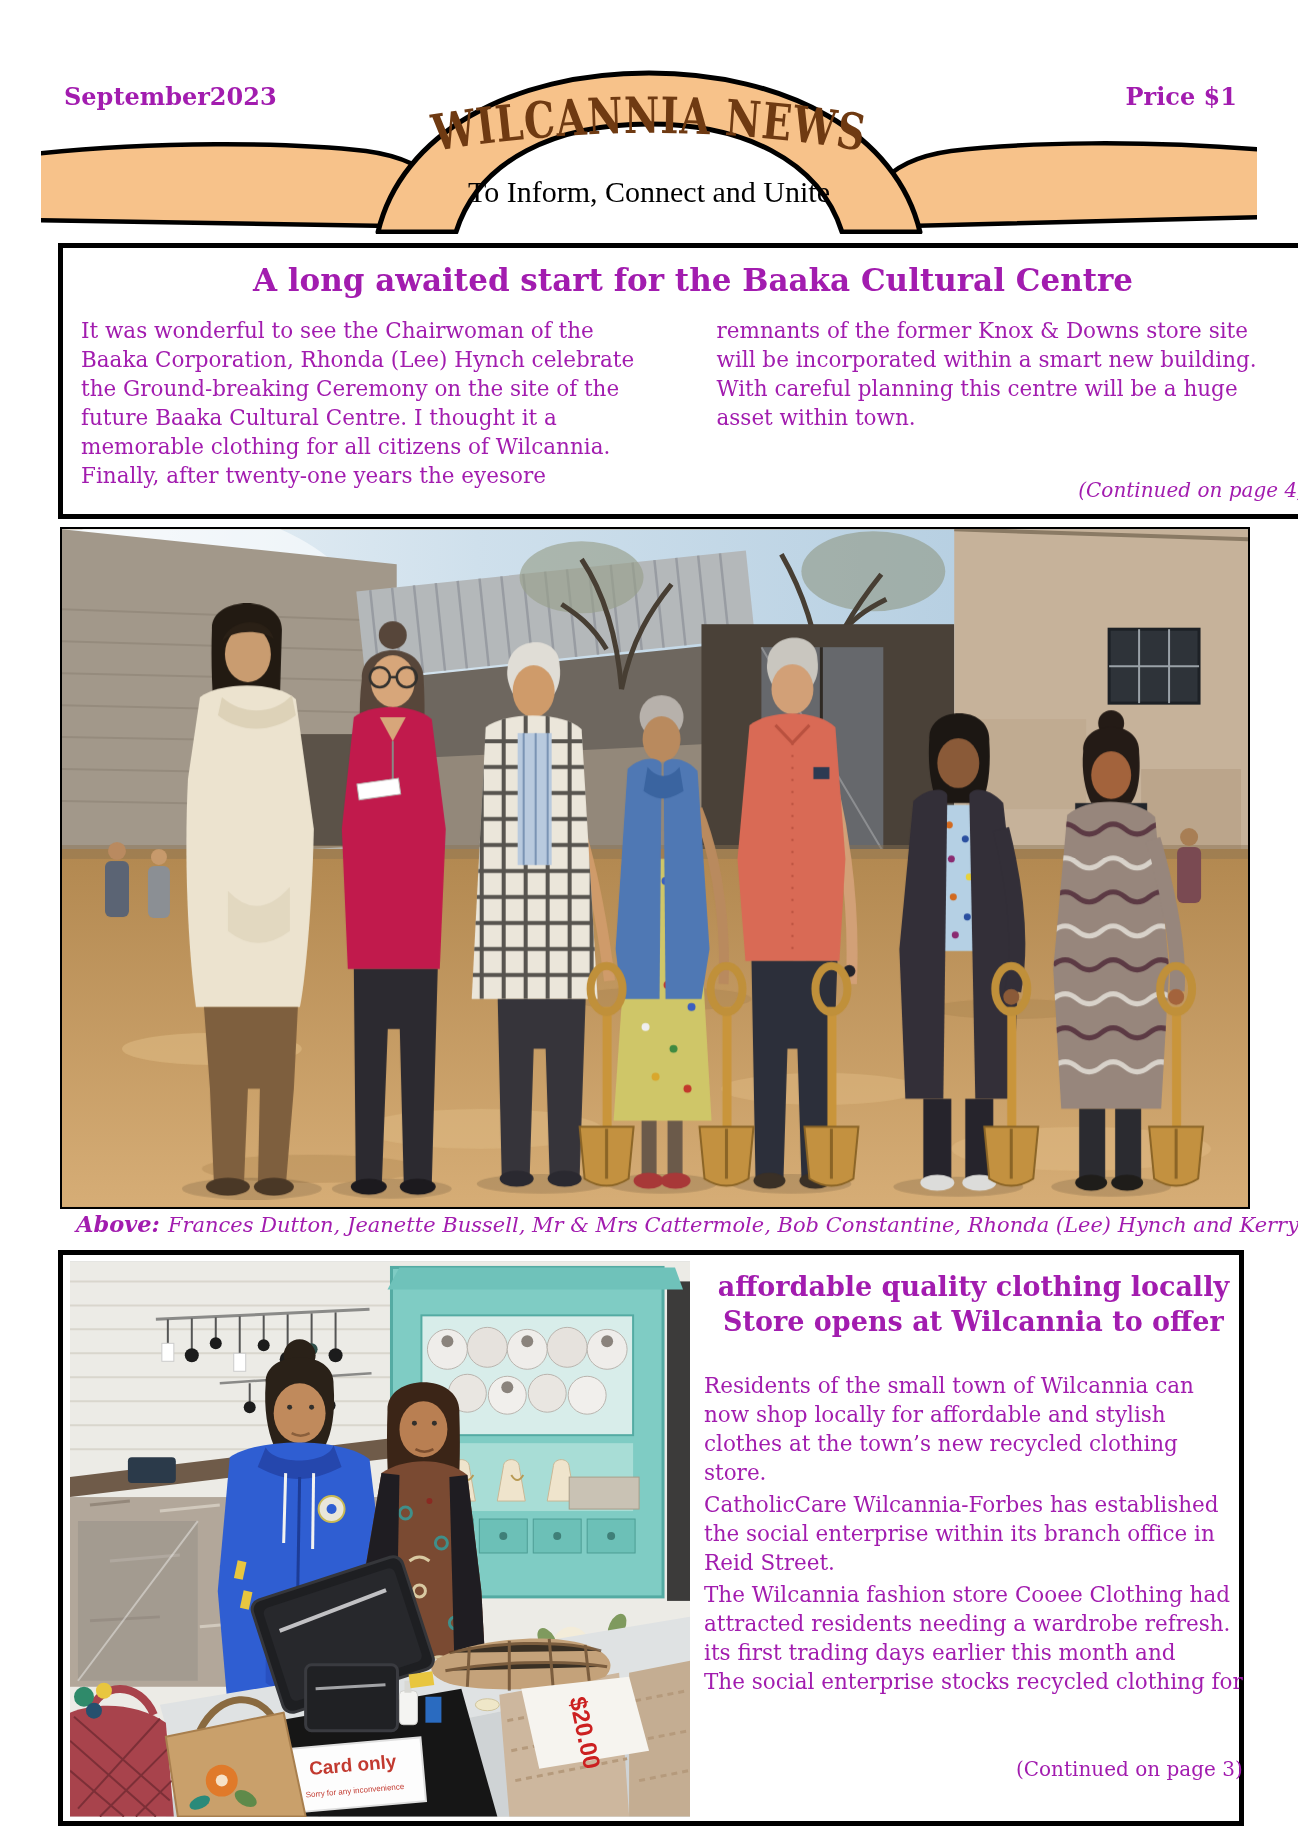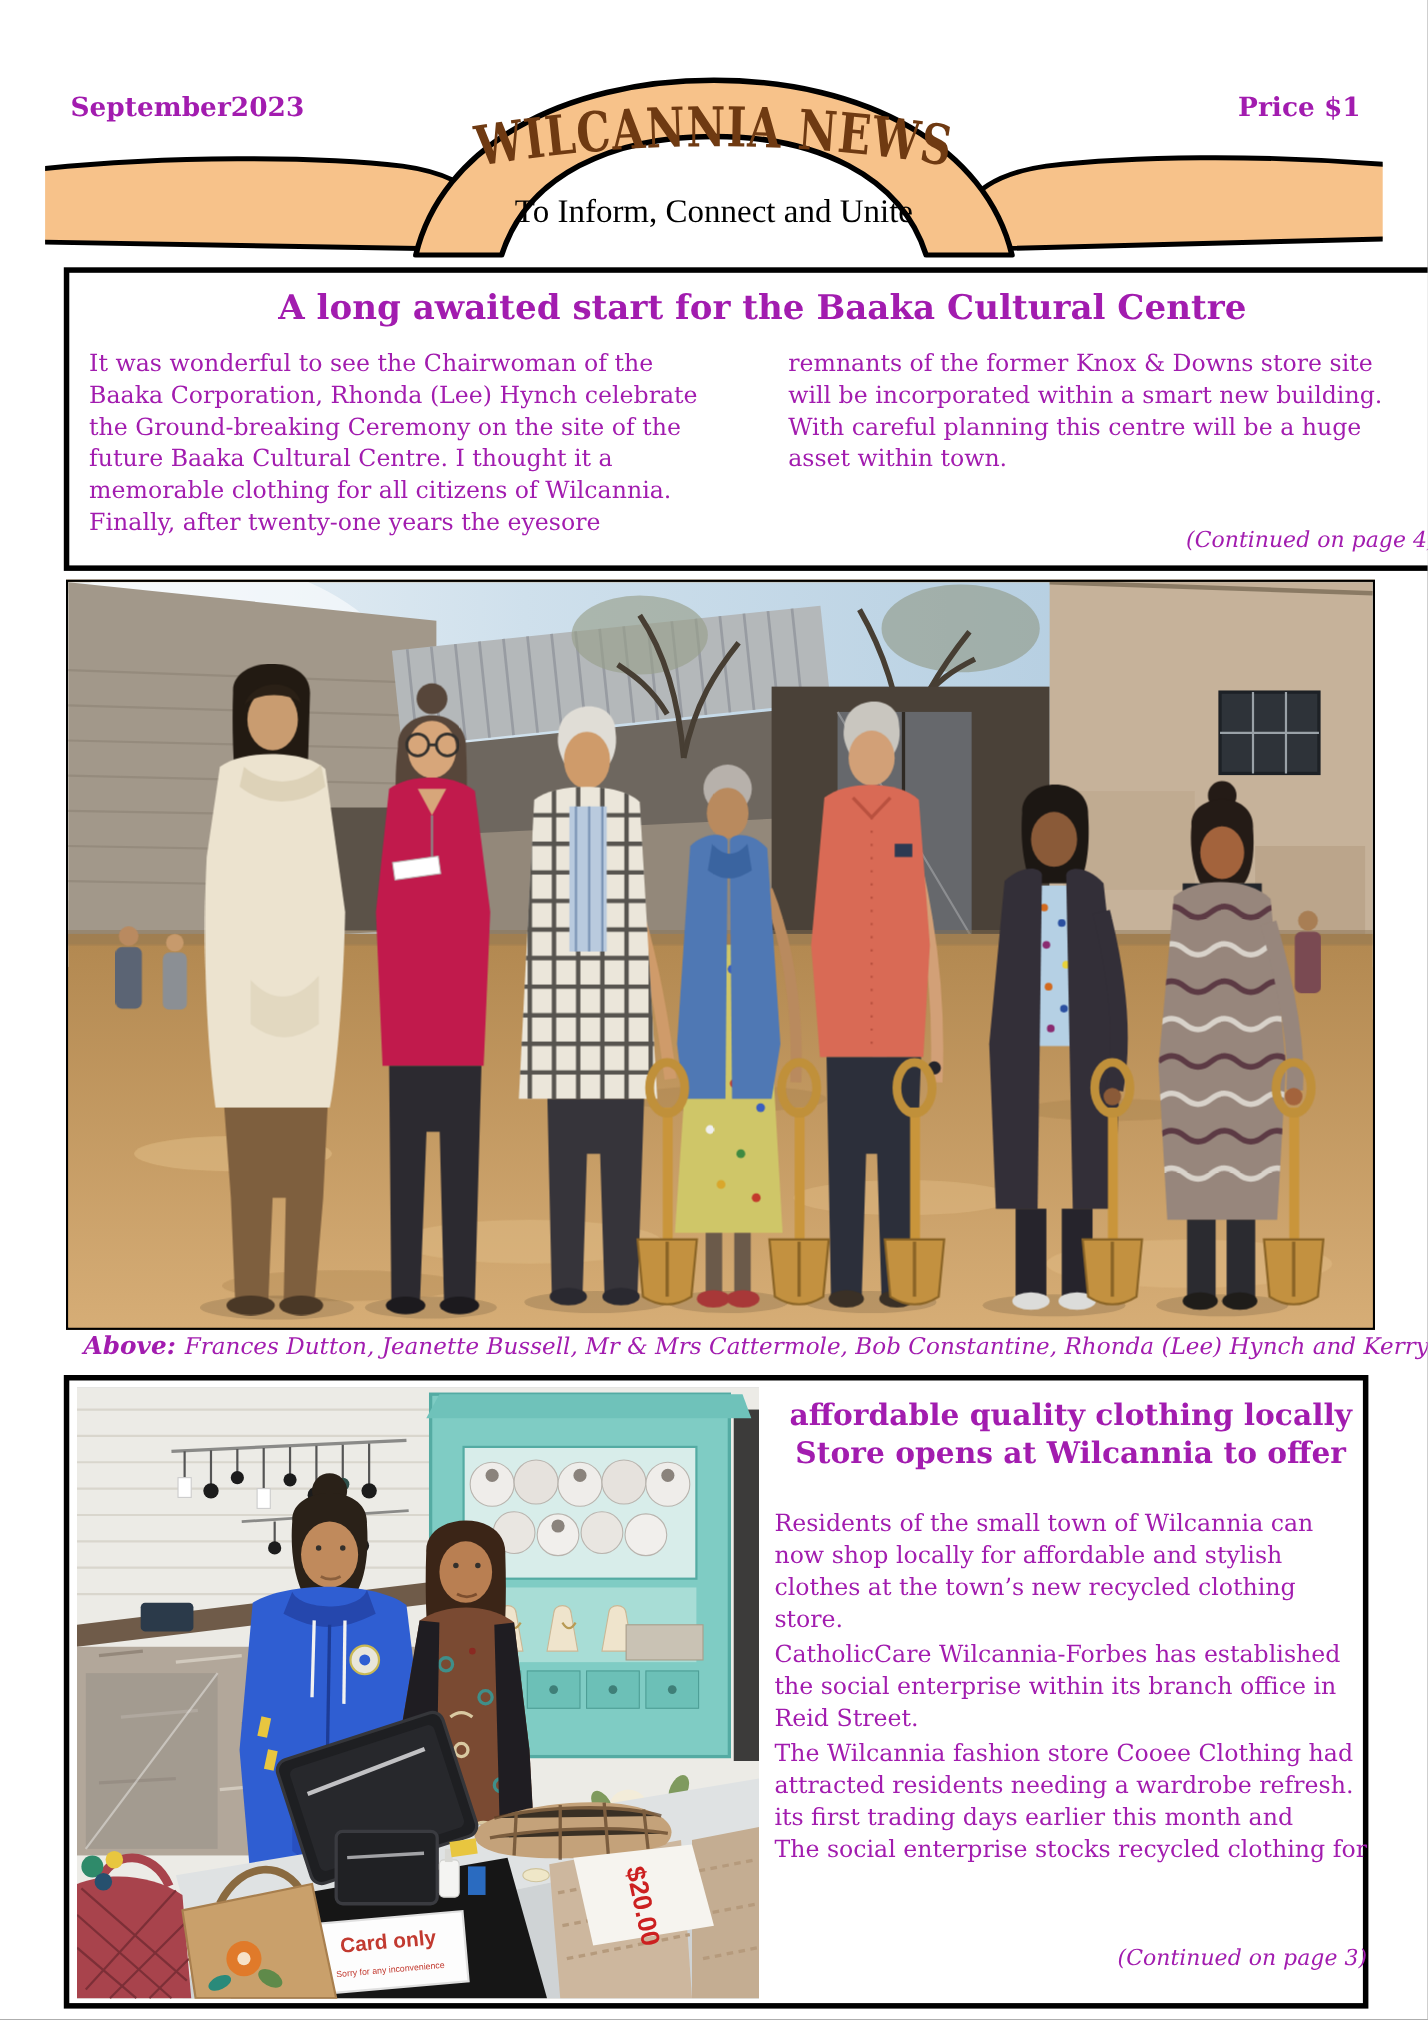--- a/index.html
+++ b/index.html
@@ -18,21 +18,21 @@
   #photo1{position:absolute;left:60px;top:527px;width:1186px;height:678px;border:2px solid #000;background:#c9a06b;}
   .caption{position:absolute;left:76px;top:1211px;font-style:italic;font-size:21px;white-space:nowrap;}
   .cap-label{font-weight:bold;font-size:22.5px;margin-right:8px;}
   #article2{left:58px;top:1250px;width:1186px;height:576px;display:flex;}
   .photo2wrap{flex:none;width:620px;height:556px;margin:6px 0 0 7px;background:#ddd;}
   .art2text{flex:1;position:relative;padding:8px 16px 0 14px;}
   .headline2{text-align:center;font-size:27px;font-weight:bold;line-height:35px;margin-top:6px;}
   .headline2 .tline{white-space:nowrap;}
   .a2body{margin-top:32px;font-size:21.5px;line-height:29px;}
   .a2body .para{margin:0 0 3px 0;}
-  .continued2{position:absolute;right:16px;bottom:30px;font-style:italic;font-size:20px;white-space:nowrap;}
+  .continued2{position:absolute;right:16px;bottom:40px;font-size:20px;white-space:nowrap;}
   svg{display:block;}
 </style>
 </head>
 <body>
 
 <div class="page">
 
   <div class="dateline">September2023</div>
   <div class="price">Price $1</div>
 

